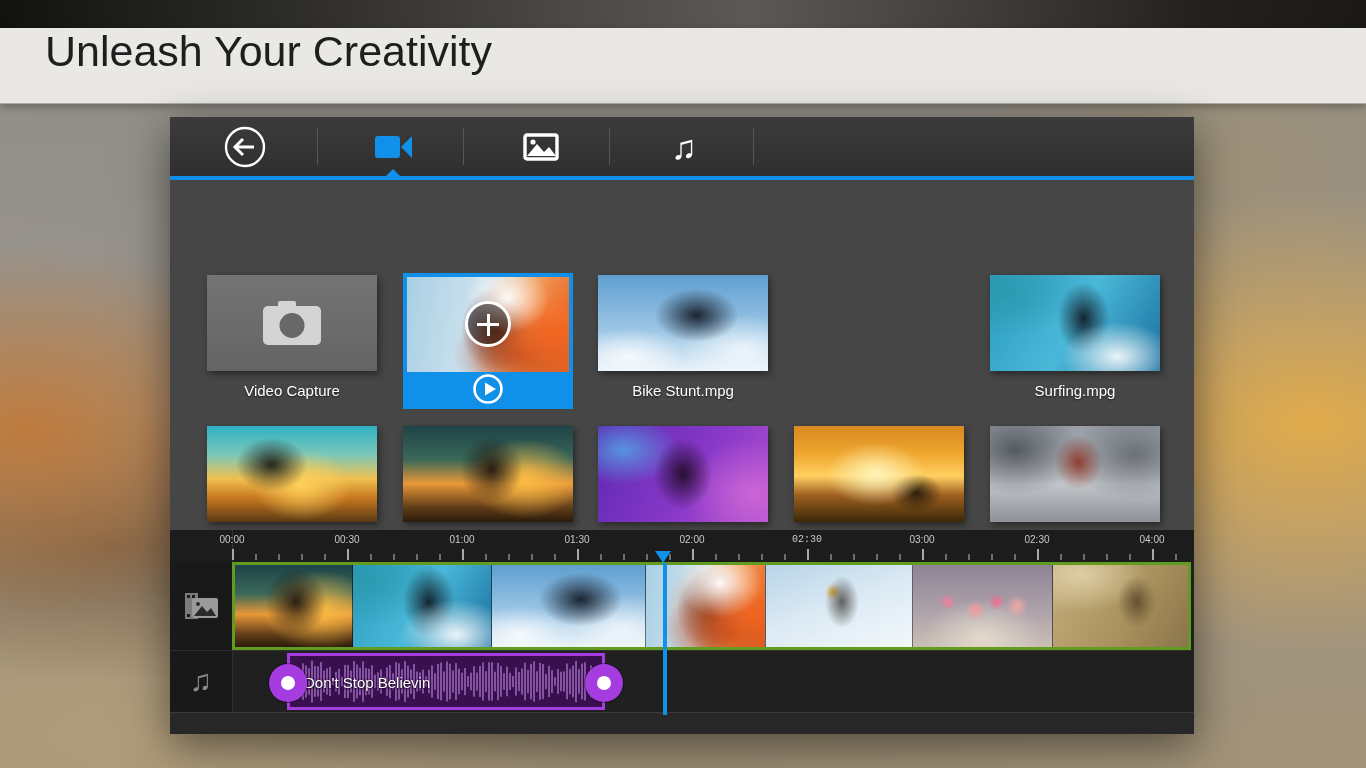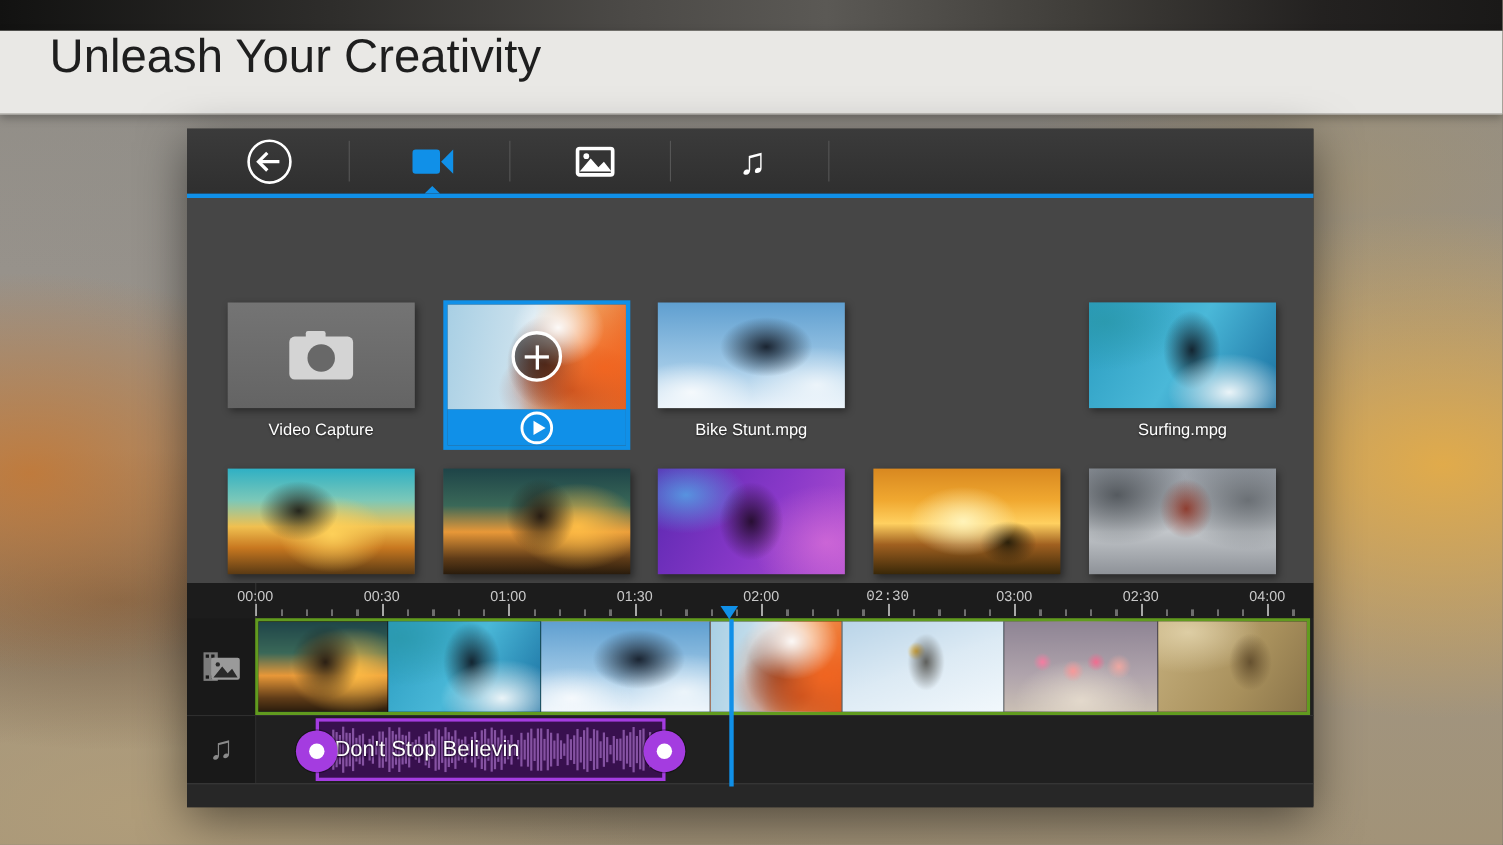--- a/index.html
+++ b/index.html
@@ -108,42 +108,42 @@
     radial-gradient(80px 50px at 50% 88%, rgba(235,225,210,.8), transparent 75%),
     linear-gradient(#8e8494,#b0a4ac 60%,#cabfb4 100%);}
   .art-bicycle{background:
     radial-gradient(30px 40px at 62% 45%, rgba(90,70,40,.85), transparent 65%),
     radial-gradient(90px 50px at 20% 12%, rgba(225,210,170,.9), transparent 75%),
     linear-gradient(120deg,#c4ae7c,#a8905c 60%,#8a744a 100%);}
 
   
   .ruler{position:absolute;left:0;top:413px;width:1024px;height:32px;background:#1c1c1c;cursor:pointer;}
   .ruler::before{content:"";position:absolute;left:62px;top:0;width:1px;height:32px;background:#343434;}
-  .rlabel{position:absolute;top:4px;transform:translateX(-50%);font-size:13px;color:#c9c9c9;}
+  .rlabel{position:absolute;top:4px;transform:translateX(-50%);font-size:10px;color:#c9c9c9;}
   .ticks-minor{position:absolute;left:62px;right:3px;bottom:2px;height:6px;
     background:repeating-linear-gradient(90deg,#6e6e6e 0 2px,transparent 2px 23px);}
   .ticks-major{position:absolute;left:62px;right:3px;bottom:2px;height:11px;
     background:repeating-linear-gradient(90deg,#a8a8a8 0 2px,transparent 2px 115px);}
 
   
   .tracks{position:absolute;left:0;top:445px;width:1024px;height:150px;background:#202020;}
   .trackhead{position:absolute;left:0;top:0;width:62px;height:150px;background:#191919;border-right:1px solid #303030;}
   .th-cell{position:absolute;left:0;width:62px;display:flex;align-items:center;justify-content:center;color:#8a8a8a;}
   .track-divider{position:absolute;left:0;top:88px;width:1024px;height:1px;background:#2e2e2e;}
   .vtrack{position:absolute;left:62px;top:0;width:959px;height:88px;box-sizing:border-box;
     border:3px solid #619b1f;display:flex;background:#101010;cursor:pointer;}
   .vclip{height:100%;border-right:1px solid rgba(0,0,0,.55);box-sizing:border-box;}
   .music-glyph{font-size:30px;line-height:1;}
 
   
   .aclip{position:absolute;left:117px;top:91px;width:318px;height:57px;box-sizing:border-box;
     border:3px solid #a43ce0;background:#38104e;cursor:pointer;}
   .aclip svg{position:absolute;left:0;top:0;}
   .aclip .atitle{position:absolute;left:14px;top:50%;transform:translateY(-50%);
-    color:#fff;font-size:20px;white-space:nowrap;z-index:2;
+    color:#fff;font-size:15px;white-space:nowrap;z-index:2;
     text-shadow:0 1px 2px #1a0526,0 0 3px #1a0526;}
   .handle{position:absolute;width:38px;height:38px;border-radius:50%;background:#a43ce0;
     box-shadow:0 0 0 1px rgba(0,0,0,.35);cursor:ew-resize;z-index:3;}
   .handle::after{content:"";position:absolute;left:12px;top:12px;width:14px;height:14px;border-radius:50%;background:#fff;}
 
   
   .bstrip{position:absolute;left:0;top:595px;width:1024px;height:21px;background:#272727;border-top:1px solid #3a3a3a;}
 
   
   .ph-line{position:absolute;left:493px;top:446px;width:4px;height:152px;background:#1090e8;z-index:6;cursor:ew-resize;}

